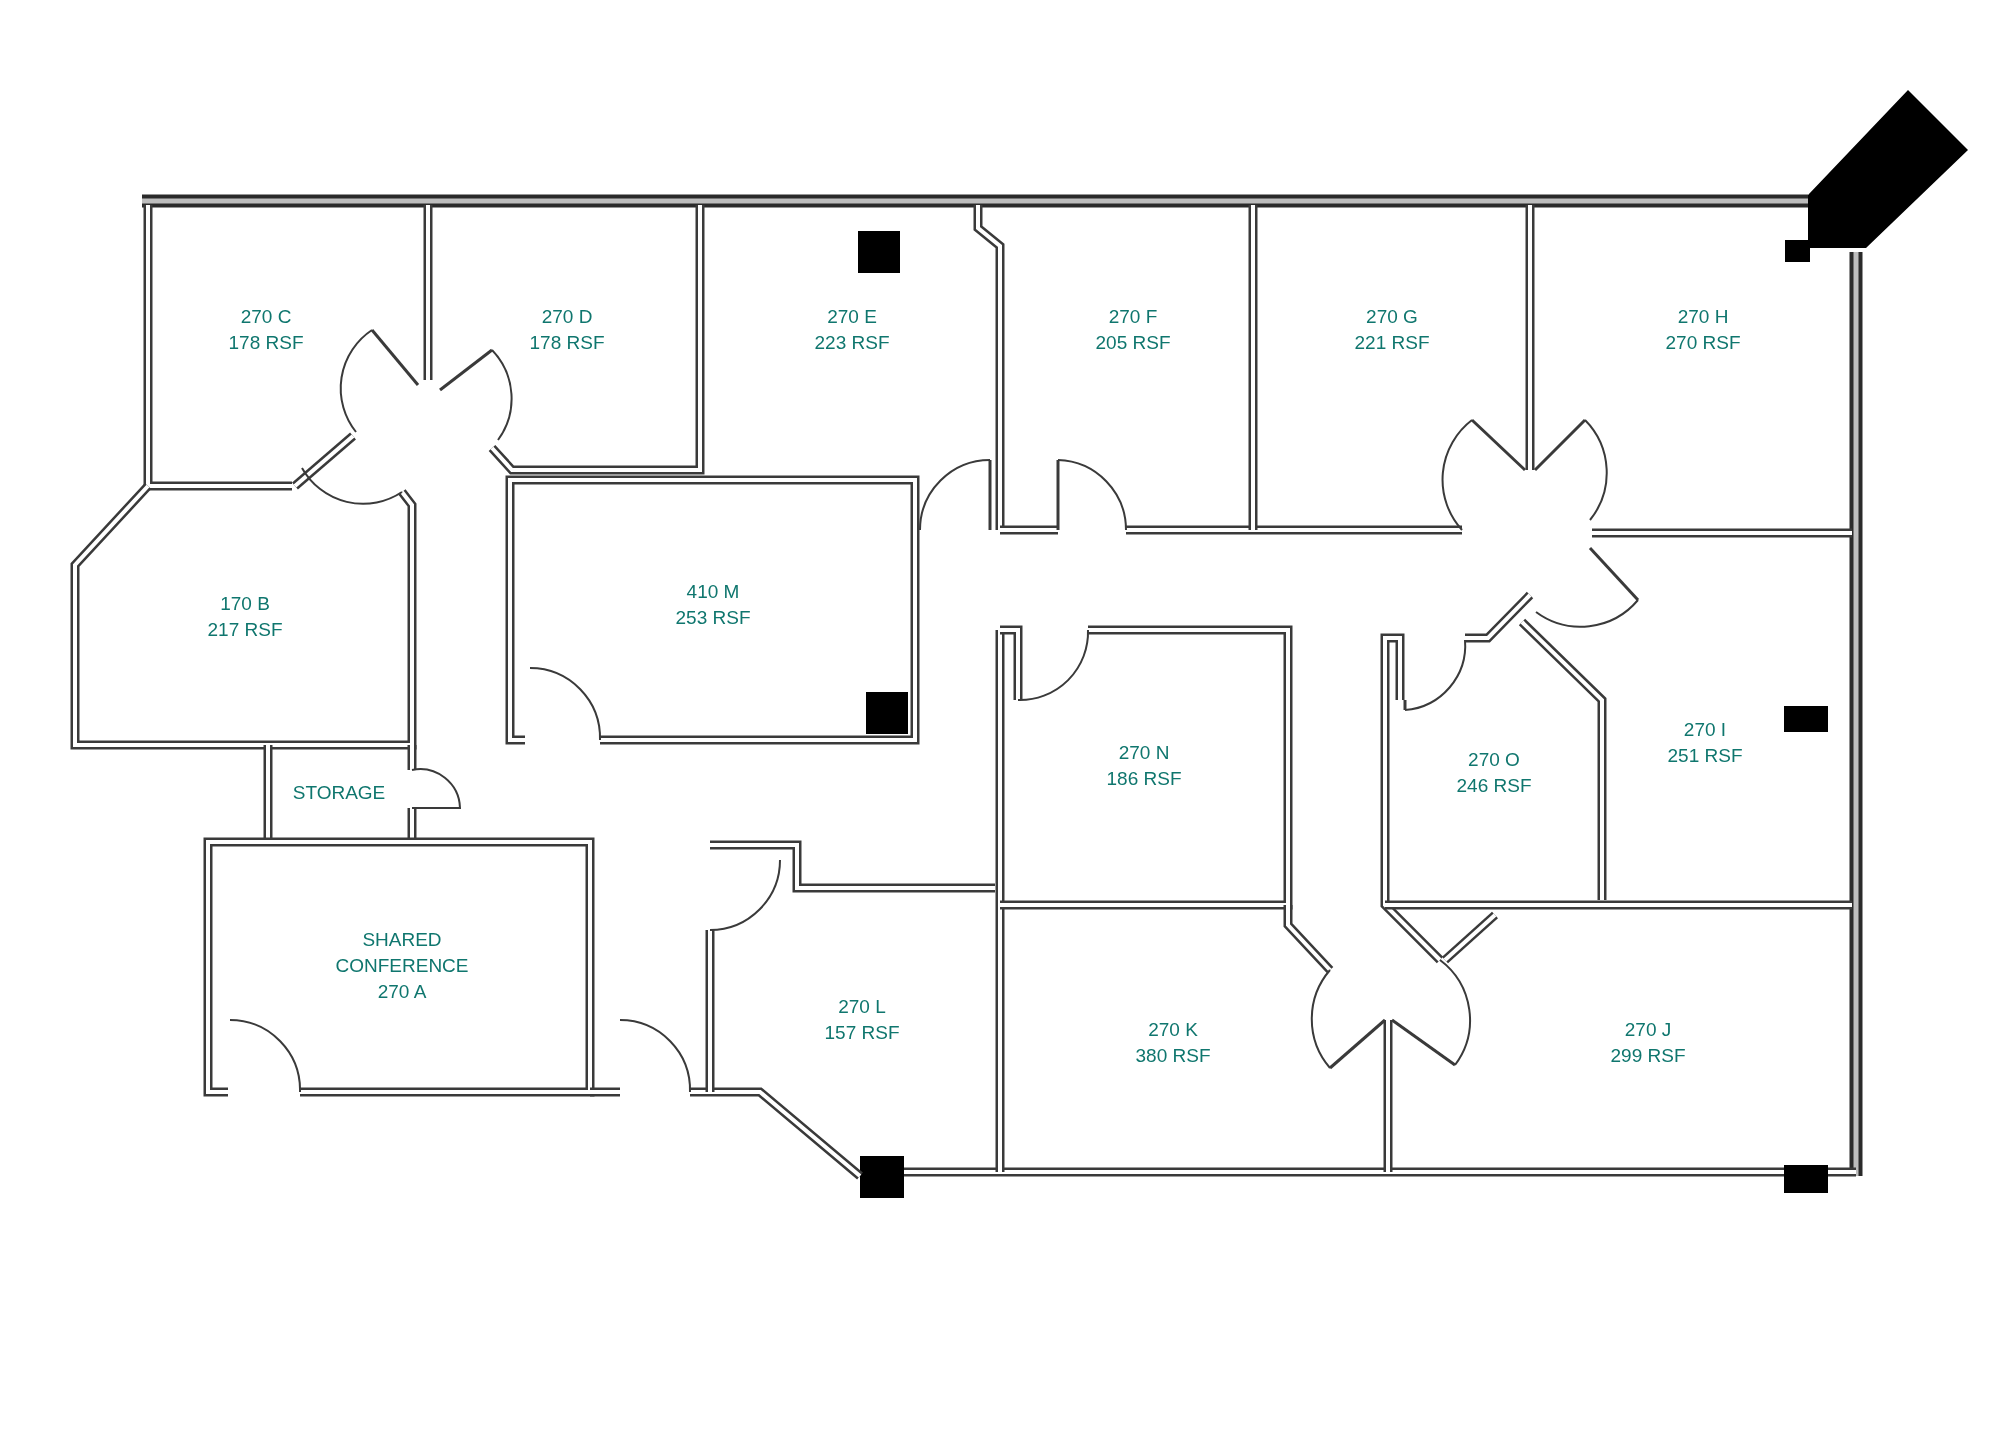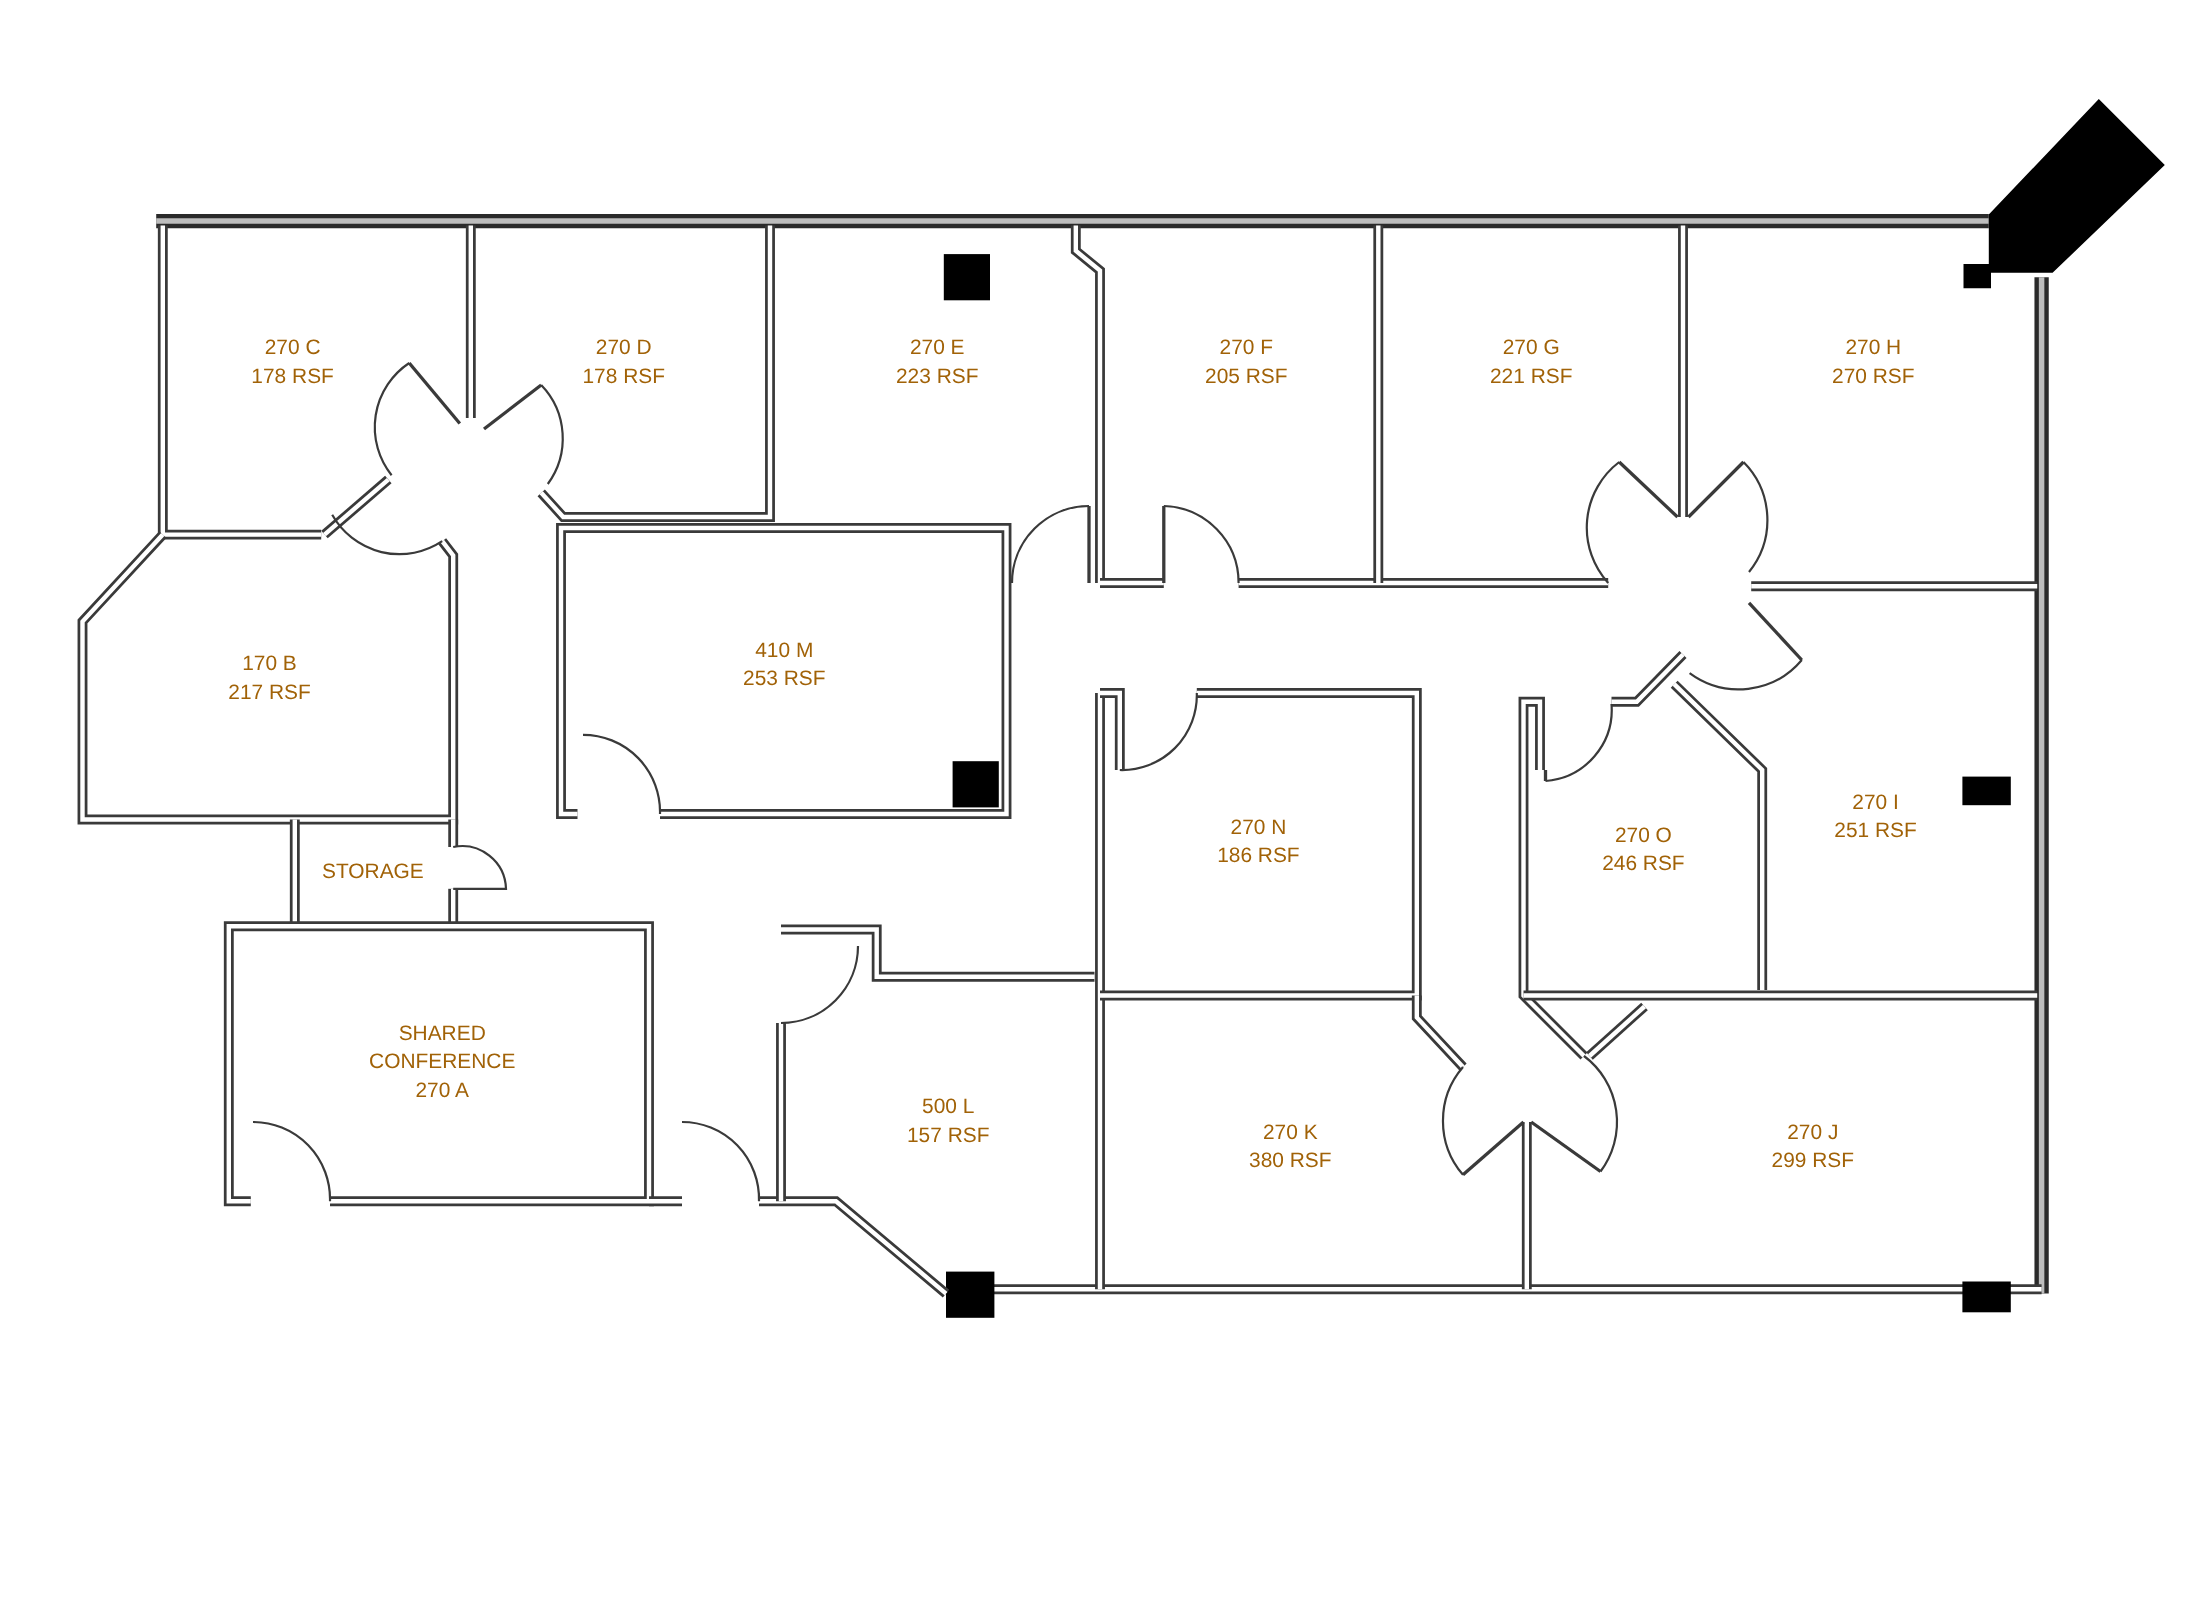--- a/index.html
+++ b/index.html
@@ -7,21 +7,21 @@
   #plan { position: absolute; left: 0; top: 0; width: 2000px; height: 1455px; }
   .wall { fill: none; stroke: #3a3a3a; stroke-width: 9; stroke-linejoin: miter; }
   .wall-in { fill: none; stroke: #ffffff; stroke-width: 4; stroke-linejoin: miter; }
   .ext { fill: none; stroke: #2a2a2a; stroke-width: 13; }
   .ext-in { fill: none; stroke: #bdbdbd; stroke-width: 5; }
   .swing { fill: none; stroke: #3a3a3a; stroke-width: 2; }
   .leaf { fill: none; stroke: #3a3a3a; stroke-width: 3; }
   .col { fill: #000000; }
   .room { position: absolute; transform: translate(-50%, -50%); text-align: center;
           font-family: "Liberation Sans", sans-serif; font-size: 19px; line-height: 26px;
-          color: #a16207; white-space: nowrap; }
+          color: #0f766e; white-space: nowrap; }
   .room span { display: block; }
 </style>
 </head>
 <body>
 
 <svg id="plan" viewBox="0 0 2000 1455" xmlns="http://www.w3.org/2000/svg">
 
   <g>
     <path class="ext" d="M142 201 L1808 201"></path>
     <path class="ext-in" d="M142 201 L1808 201"></path>
@@ -199,21 +199,21 @@
     </div>
   <div class="room" style="left:1494px;top:773px">
       <span>270 O</span>
       <span>246 RSF</span>
     </div>
   <div class="room" style="left:1705px;top:743px">
       <span>270 I</span>
       <span>251 RSF</span>
     </div>
   <div class="room" style="left:862px;top:1020px">
-      <span>500 L</span>
+      <span>270 L</span>
       <span>157 RSF</span>
     </div>
   <div class="room" style="left:1173px;top:1043px">
       <span>270 K</span>
       <span>380 RSF</span>
     </div>
   <div class="room" style="left:1648px;top:1043px">
       <span>270 J</span>
       <span>299 RSF</span>
     </div>

